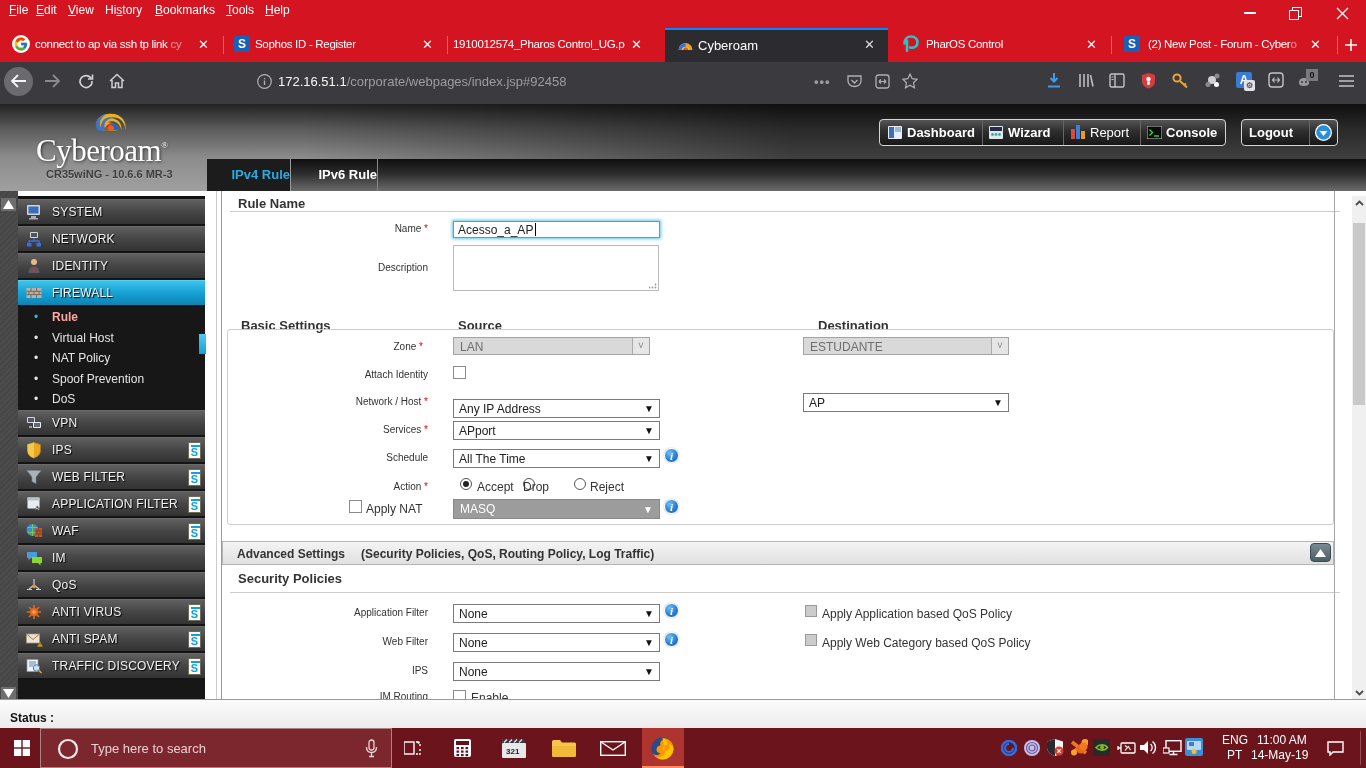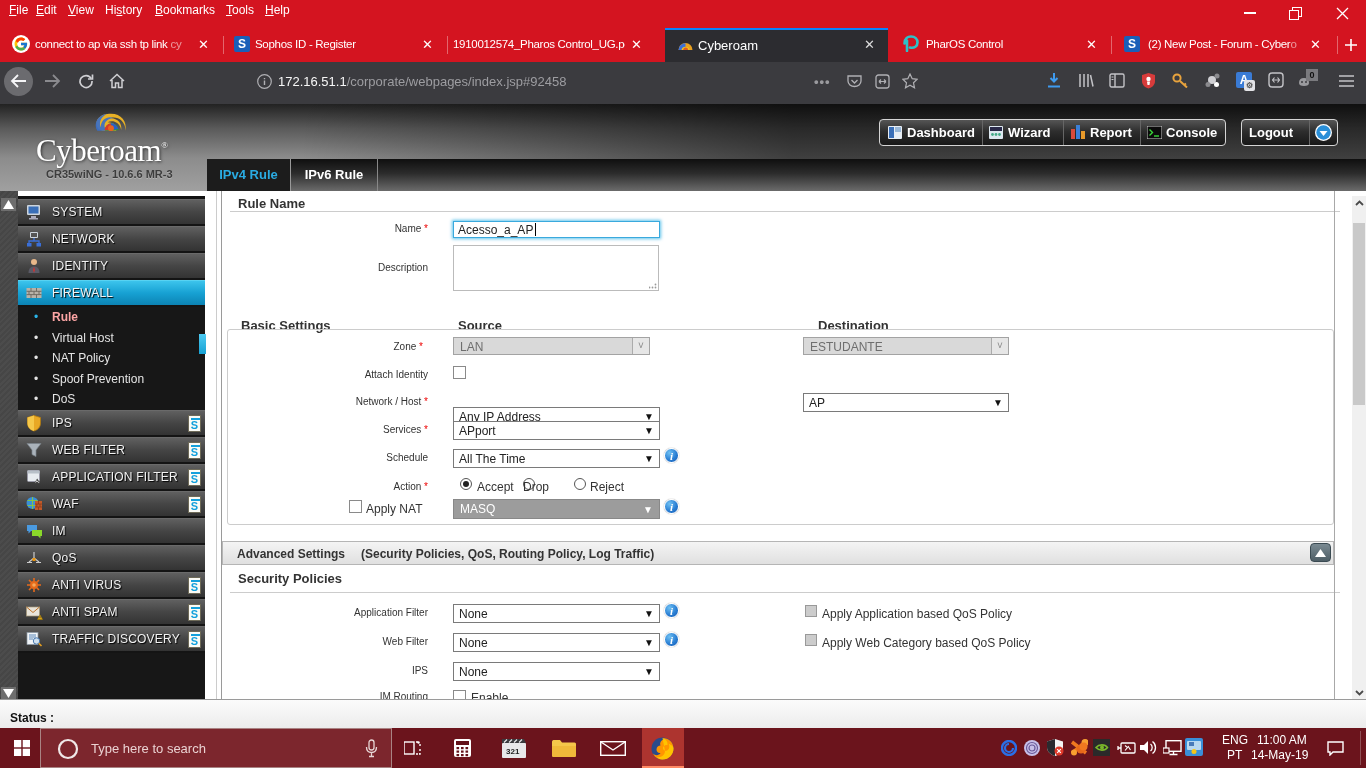--- a/index.html
+++ b/index.html
@@ -17,21 +17,21 @@
 .tabx{position:absolute;top:9px;font-size:13px;color:#fff}
 #activetab{left:665px;top:0;width:223px;height:34px;background:#2c2c30;border-top:2px solid #0a84ff;color:#fff}
 
 #navbar{left:0;top:62px;width:1366px;height:42px;background:#3b3b3f}
 #urlbar{left:246px;top:67px;width:677px;height:29px;background:#4b4b50;border-radius:2px;font-size:13px;color:#eee}
 .nico{color:#b8b8bc}
 
 #header{left:0;top:104px;width:1366px;height:87px;background:linear-gradient(180deg,#222 0,#5a5a5a 28%,#8c8c8c 62%,#a0a0a0 100%)}
 #headshade{left:0;top:104px;width:1366px;height:87px;background:linear-gradient(90deg,rgba(0,0,0,0) 22%,rgba(0,0,0,.55) 58%)}
 #tabstrip{left:207px;top:159px;width:1159px;height:32px;background:linear-gradient(180deg,#0f0f0f 0,#2c2c2c 45%,#5a5a5a 85%,#6b6b6b 100%)}
-.ptab{top:0;height:32px;font-weight:bold;font-size:13px;line-height:32px;text-align:center}
+.ptab{top:0;height:32px;font-weight:bold;font-size:13px;line-height:32px;text-align:right}
 
 #leftstrip{left:0;top:191px;width:18px;height:508px;background:repeating-linear-gradient(135deg,#4c4c4c 0 2px,#464646 2px 4px)}
 #sidebar{left:18px;top:196px;width:187px;height:503px;background:#171717;overflow:hidden}
 .mi{position:relative;height:27px;background:linear-gradient(180deg,#606060 0,#454545 50%,#333 100%);border-top:1px solid #6a6a6a;border-bottom:2px solid #141414;color:#f2f2f2;font-size:12px}
 .mi .lbl{position:absolute;left:34px;top:5px;text-shadow:1px 1px 1px #000;letter-spacing:.2px}
 .mi .ico{position:absolute;left:7px;top:3px;width:18px;height:18px}
 .mi.fw{background:linear-gradient(180deg,#3cc4ec 0,#17a1d3 50%,#0c83b4 100%);border-top:1px solid #57d2f2}
 .smi{position:relative;height:20.5px;background:#171717;color:#e4e4e4;font-size:12px}
 .smi .b{position:absolute;left:16px;top:3px;font-size:12px}
 .smi .lbl{position:absolute;left:34px;top:3px}
@@ -237,21 +237,21 @@
     <circle cx="7" cy="8.5" r="1.4" fill="#4a8"></circle>
     <circle cx="10.5" cy="8.5" r="1.4" fill="#4a8"></circle>
   </svg>
 <span class="abs" style="left:1008px;top:125px;color:#fff;font-weight:bold;font-size:13px">Wizard</span>
 <div class="abs" style="left:1063px;top:120px;width:1px;height:25px;background:#666"></div>
 <svg class="abs" style="left:1071px;top:125px" width="14" height="14">
     <rect x="0" y="4" width="4" height="10" fill="#d84a3a"></rect>
     <rect x="5" y="0" width="4" height="14" fill="#3a7fd8"></rect>
     <rect x="10" y="6" width="4" height="8" fill="#e89a2a"></rect>
   </svg>
-<span class="abs" style="left:1090px;top:125px;color:#fff;font-weight:bold;font-size:13px">Report</span>
+<span class="abs" style="left:1090px;top:125px;color:#fff;font-weight:normal;font-size:13px">Report</span>
 <div class="abs" style="left:1140px;top:120px;width:1px;height:25px;background:#666"></div>
 <svg class="abs" style="left:1147px;top:126px" width="15" height="13">
     <rect x="0" y="0" width="15" height="13" rx="1" fill="#0a0a0a" stroke="#cfcfcf" stroke-width="1"></rect>
     <path d="M2.5 3.5 L5.5 6.5 L2.5 9.5" stroke="#3ad83a" stroke-width="1.4" fill="none"></path>
     <path d="M7 10 H12" stroke="#3ad83a" stroke-width="1.4"></path>
   </svg>
 <span class="abs" style="left:1166px;top:125px;color:#fff;font-weight:bold;font-size:13px">Console</span>
 <div class="abs" style="left:1241px;top:119px;width:97px;height:27px;background:linear-gradient(180deg,#555 0,#2e2e2e 45%,#181818 100%);border:1px solid #d5d5d5;border-radius:4px"></div>
 <span class="abs" style="left:1249px;top:125px;color:#fff;font-weight:bold;font-size:13px">Logout</span>
 <div class="abs" style="left:1309px;top:120px;width:1px;height:25px;background:#666"></div>
@@ -323,20 +323,30 @@
       <span class="b">•</span>
       <span class="lbl">NAT Policy</span>
     </div>
  <div class="smi">
       <span class="b">•</span>
       <span class="lbl">Spoof Prevention</span>
     </div>
  <div class="smi">
       <span class="b">•</span>
       <span class="lbl">DoS</span>
+    </div>
+ <div class="mi">
+      <svg class="ico" viewBox="0 0 18 18">
+        <rect x="2" y="3" width="8" height="6" rx="1" fill="#cdd5dd"></rect>
+        <rect x="3" y="4" width="6" height="4" fill="#556"></rect>
+        <rect x="8" y="8" width="8" height="6" rx="1" fill="#e8eef4"></rect>
+        <rect x="9" y="9" width="6" height="4" fill="#667"></rect>
+        <rect x="4" y="12" width="3" height="2" fill="#99a"></rect>
+      </svg>
+      <span class="lbl">VPN</span>
     </div>
  <div class="mi">
       <svg class="ico" viewBox="0 0 18 18">
         <path d="M9 1.5 L15.5 3.5 V9 C15.5 13.5 12.5 15.8 9 17 C5.5 15.8 2.5 13.5 2.5 9 V3.5 Z" fill="#e8a825" stroke="#b07a10" stroke-width=".8"></path>
         <path d="M9 1.5 L9 17 C5.5 15.8 2.5 13.5 2.5 9 V3.5 Z" fill="#f5c84a"></path>
       </svg>
       <span class="lbl">IPS</span>
       <span class="sbadge">S</span>
     </div>
  <div class="mi">
@@ -441,21 +451,21 @@
       <span class="tx">LAN</span>
       <span class="box">˅</span>
     </div>
  <div class="abs dsel" style="left:590px;top:146px;width:206px;height:18px">
       <span class="tx">ESTUDANTE</span>
       <span class="box">˅</span>
     </div>
  <div class="abs lab" style="left:80px;top:178px;width:135px">Attach Identity</div>
  <div class="abs cb" style="left:240px;top:175px"></div>
  <div class="abs lab" style="left:80px;top:205px;width:135px">Network / Host <span class="req">*</span></div>
- <div class="abs sel" style="left:240px;top:216px;width:207px;height:19px">
+ <div class="abs sel" style="left:240px;top:208px;width:207px;height:19px">
       <span class="tx">Any IP Address</span>
       <span class="ar">▼</span>
     </div>
  <div class="abs sel" style="left:590px;top:202px;width:206px;height:19px">
       <span class="tx">AP</span>
       <span class="ar">▼</span>
     </div>
  <div class="abs lab" style="left:80px;top:233px;width:135px">Services <span class="req">*</span></div>
  <div class="abs sel" style="left:240px;top:230px;width:207px;height:19px">
       <span class="tx">APport</span>

